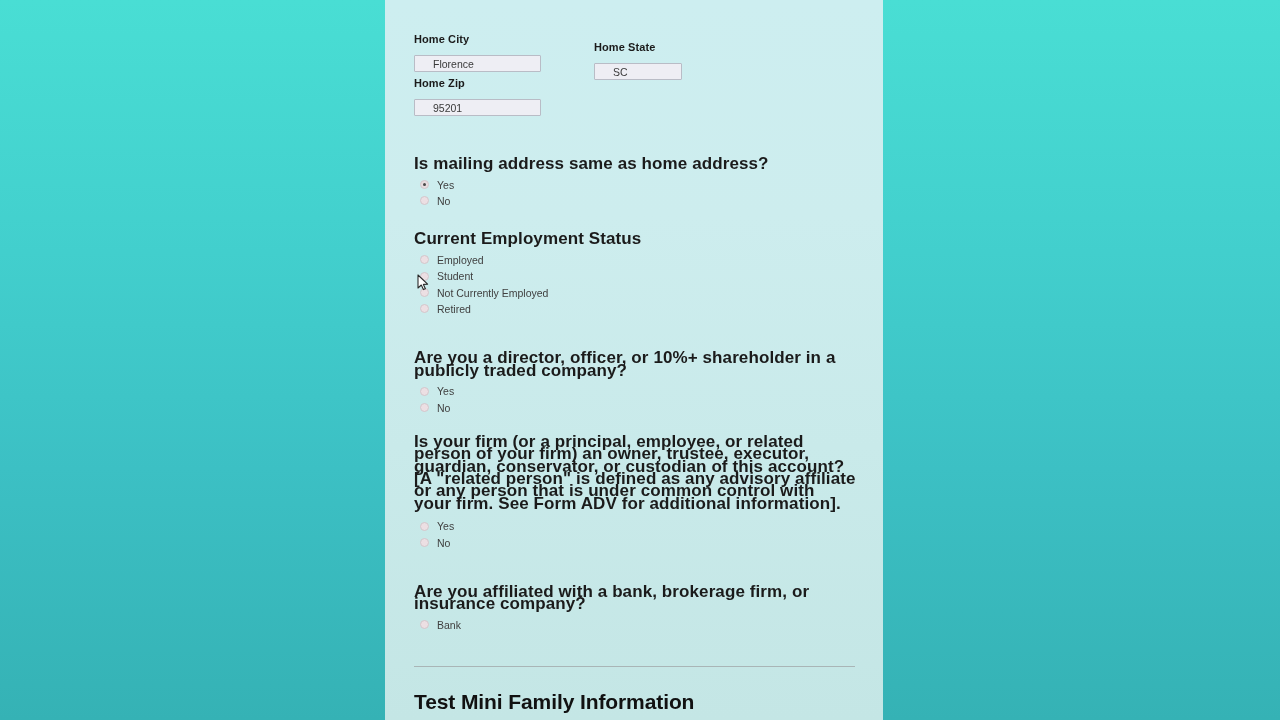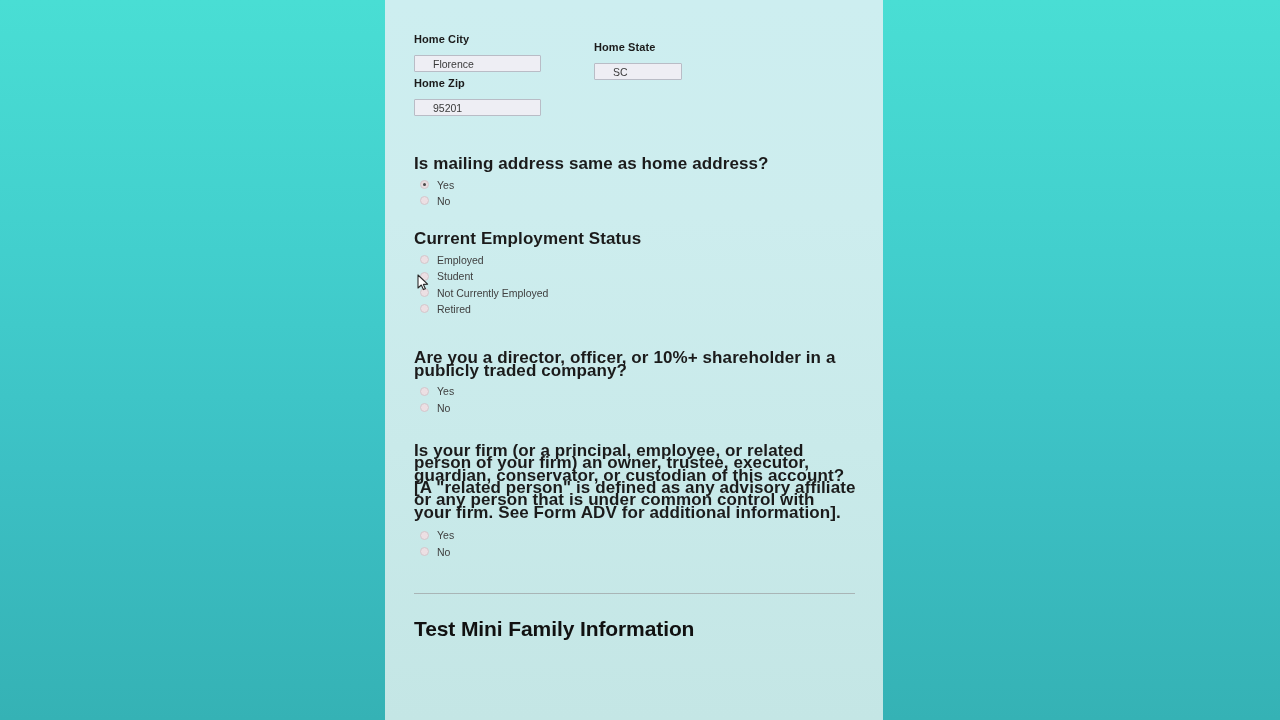--- a/index.html
+++ b/index.html
@@ -217,34 +217,43 @@
             <span class="radio-mark"></span>
             <span class="radio-label">Yes</span>
           </div>
           <div class="radio-row">
             <span class="radio-mark"></span>
             <span class="radio-label">No</span>
           </div>
         </div>
       </div>
 
-      <div style="margin-top:29px;">
+      <div style="margin-top:20px;">
         <div class="question-label" style="width:442px;">Is your firm (or a principal, employee, or related person of your firm) an owner, trustee, executor, guardian, conservator, or custodian of this account? [A "related person" is defined as any advisory affiliate or any person that is under common control with your firm. See Form ADV for additional information].</div>
         <div class="radio-group" style="margin-top:8px;">
           <div class="radio-row">
             <span class="radio-mark"></span>
             <span class="radio-label">Yes</span>
           </div>
           <div class="radio-row">
             <span class="radio-mark"></span>
             <span class="radio-label">No</span>
           </div>
         </div>
       </div>
 
+      <div style="margin-top:35px;">
+        <div class="question-label">Are you affiliated with a bank, brokerage firm, or insurance company?</div>
+        <div class="radio-group">
+          <div class="radio-row">
+            <span class="radio-mark"></span>
+            <span class="radio-label">Bank</span>
+          </div>
+        </div>
+      </div>
 
       <div class="divider" style="margin-top:33px;"></div>
       <div class="section-heading" style="margin-top:23px;">Test Mini Family Information</div>
 
     </div>
   </div>
 
   <svg id="cursor" viewBox="0 0 12 18">
     <path d="M1,1 L1,14 L4.3,11 L6.4,15.6 L8.4,14.7 L6.4,10.4 L10.6,10.2 Z" fill="#ffffff" stroke="#2a2a2a" stroke-width="1.1" stroke-linejoin="round"></path>
   </svg>

